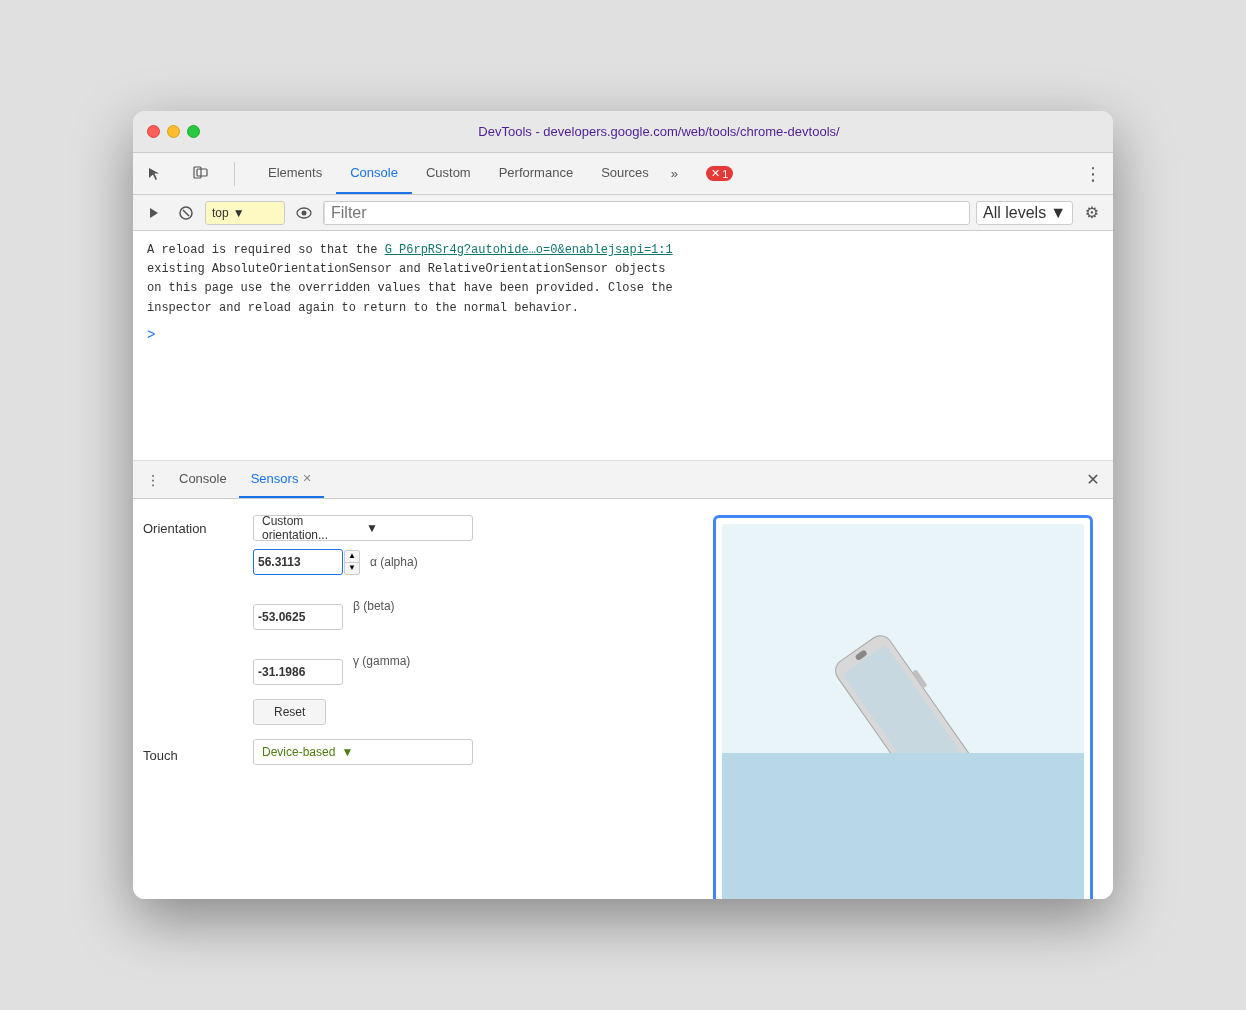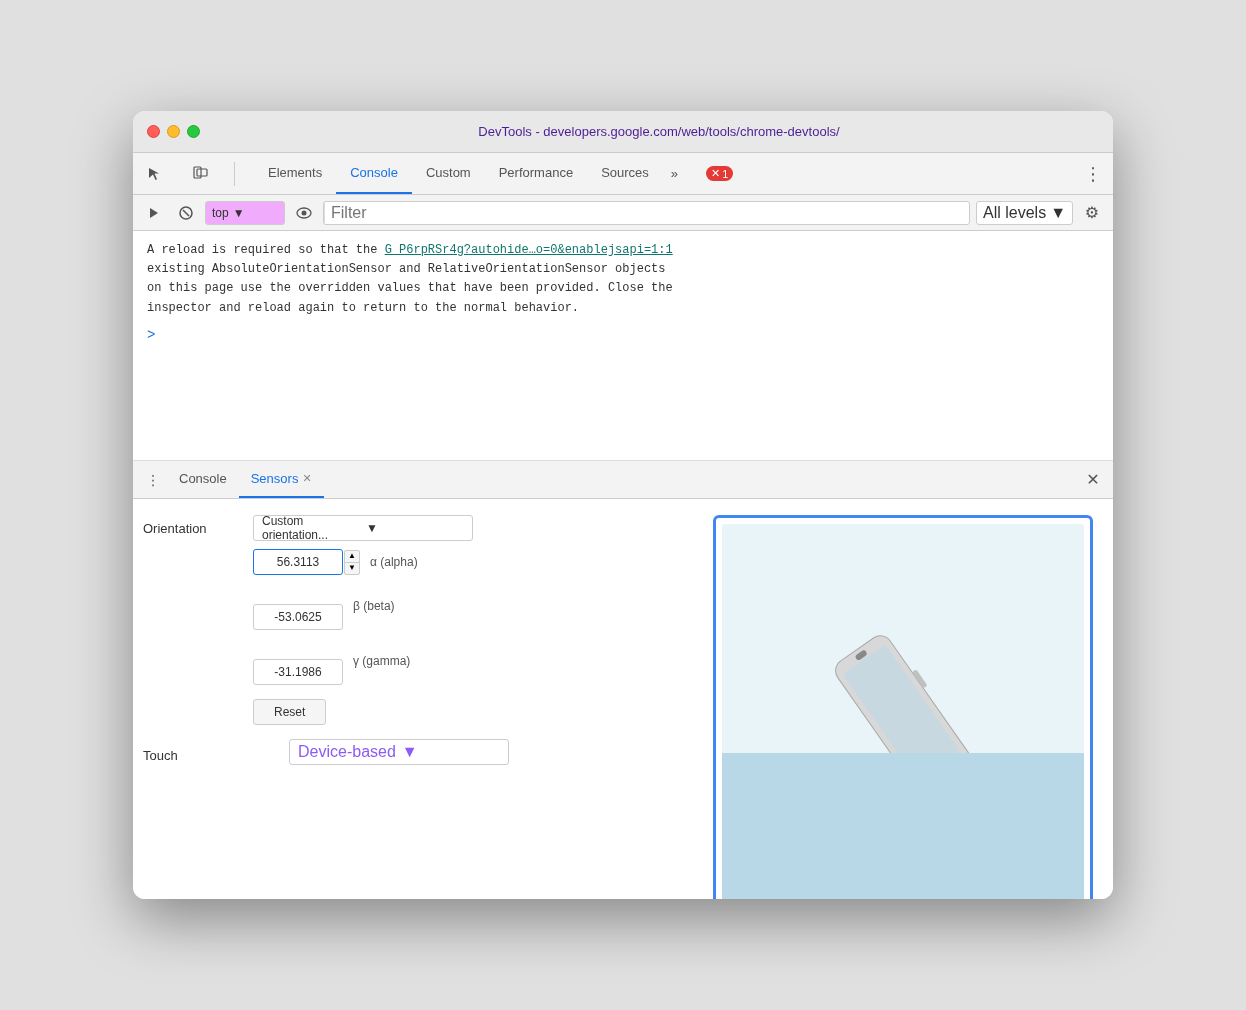--- a/index.html
+++ b/index.html
@@ -148,21 +148,21 @@
       color: #555;
       font-size: 13px;
       border: none;
       background: transparent;
     }
     .context-select {
       display: flex;
       align-items: center;
       border: 1px solid #ccc;
       border-radius: 3px;
-      background: #f0abfc;
+      background: #fef9c3;
       padding: 0 6px;
       height: 24px;
       font-size: 12px;
       color: #333;
       cursor: pointer;
       gap: 4px;
       min-width: 80px;
     }
     .eye-icon-btn {
       width: 26px;
@@ -338,25 +338,26 @@
       display: flex;
       align-items: center;
       margin-bottom: 6px;
     }
     .value-input {
       border: 1px solid #1a73e8;
       border-radius: 3px;
       width: 90px;
       height: 26px;
       font-size: 12px;
-      text-align: center;
+      text-align: left;
       padding: 0 4px;
       color: #333;
       outline: none;
       background: white;
+      font-weight: bold;
     }
     .value-input.no-focus {
       border: 1px solid #ccc;
       margin-top: 23px;
     }
     .value-stepper {
       display: flex;
       flex-direction: column;
       margin-left: 1px;
     }
@@ -419,29 +420,28 @@
       left: 0;
       right: 0;
       height: 40%;
       background: #b8d8e8;
     }
     
     .touch-row {
       display: flex;
       align-items: center;
       margin-top: 10px;
-      gap: 36px;
     }
     .touch-select {
       border: 1px solid #ccc;
       border-radius: 3px;
       background: white;
       padding: 4px 8px;
-      font-size: 16px;
-      color: #8b5cf6;
+      font-size: 12px;
+      color: #4d7c0f;
       display: flex;
       align-items: center;
       gap: 6px;
       min-width: 220px;
       cursor: pointer;
       height: 26px;
     }
   </style>
 </head>
 <body>

